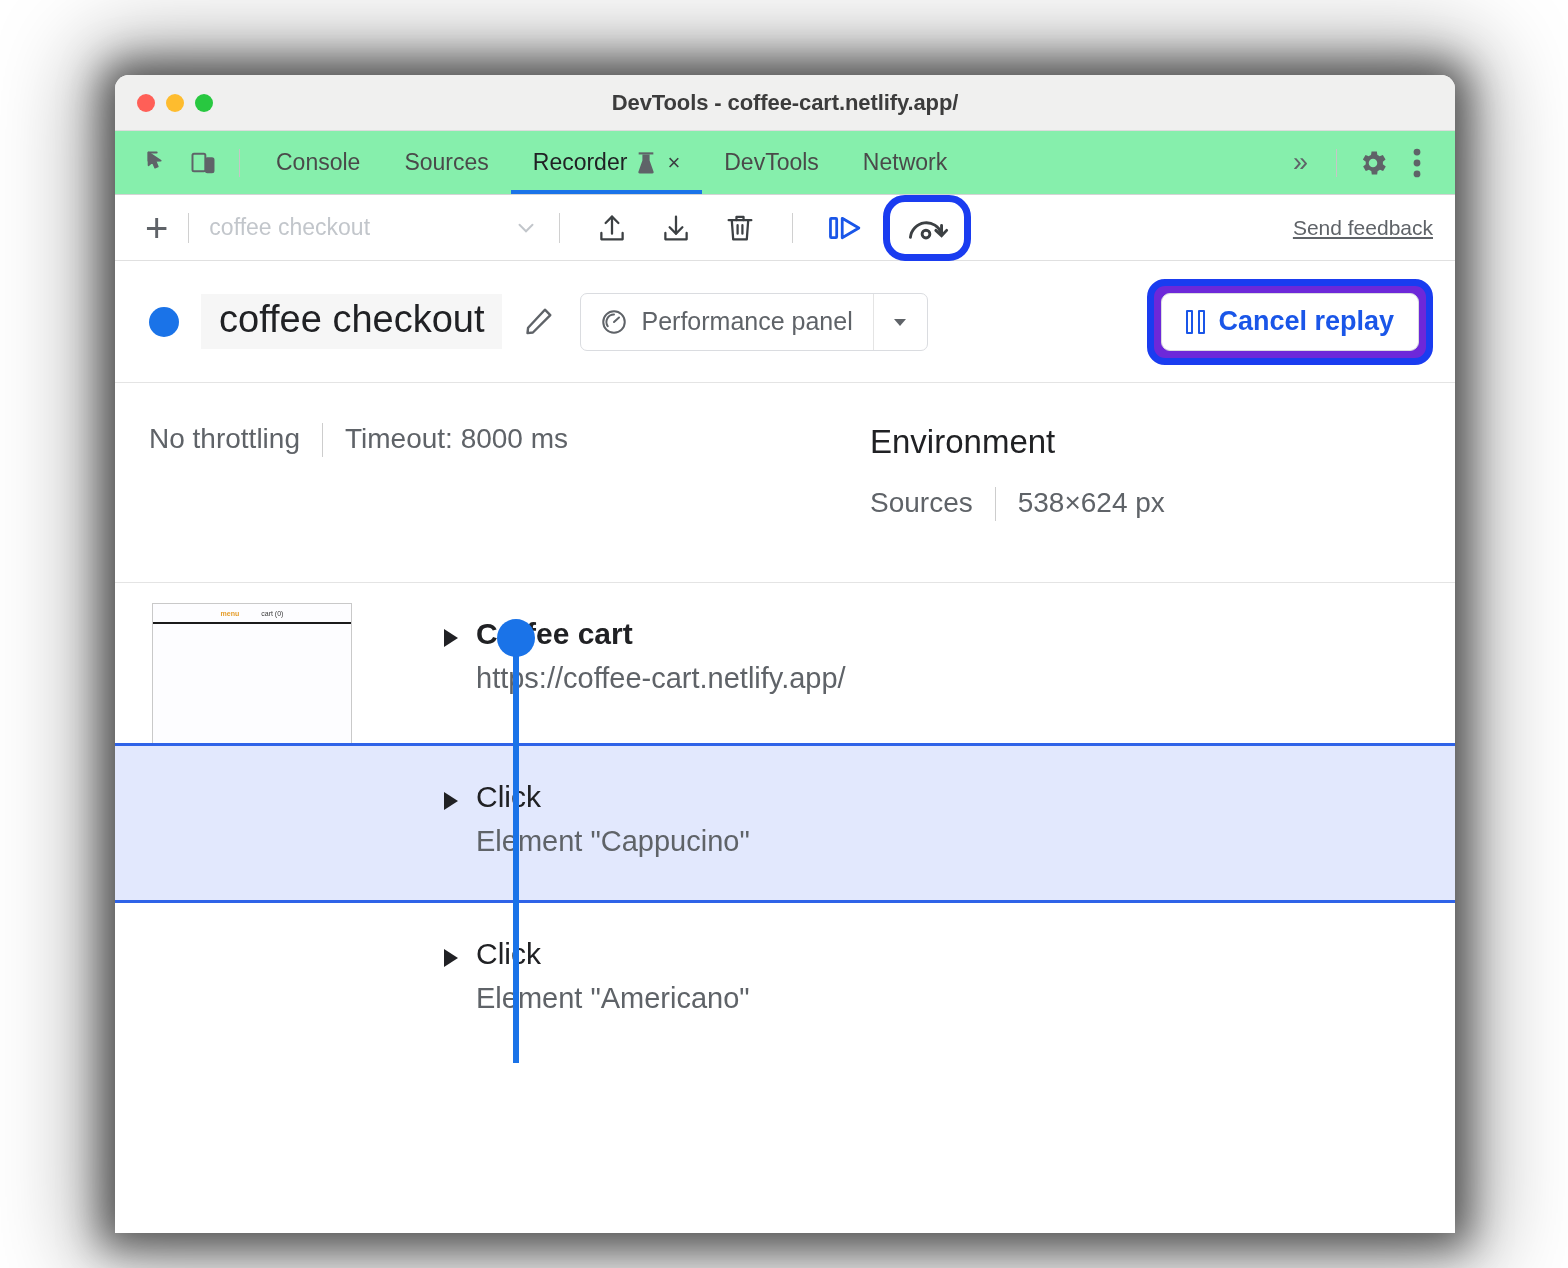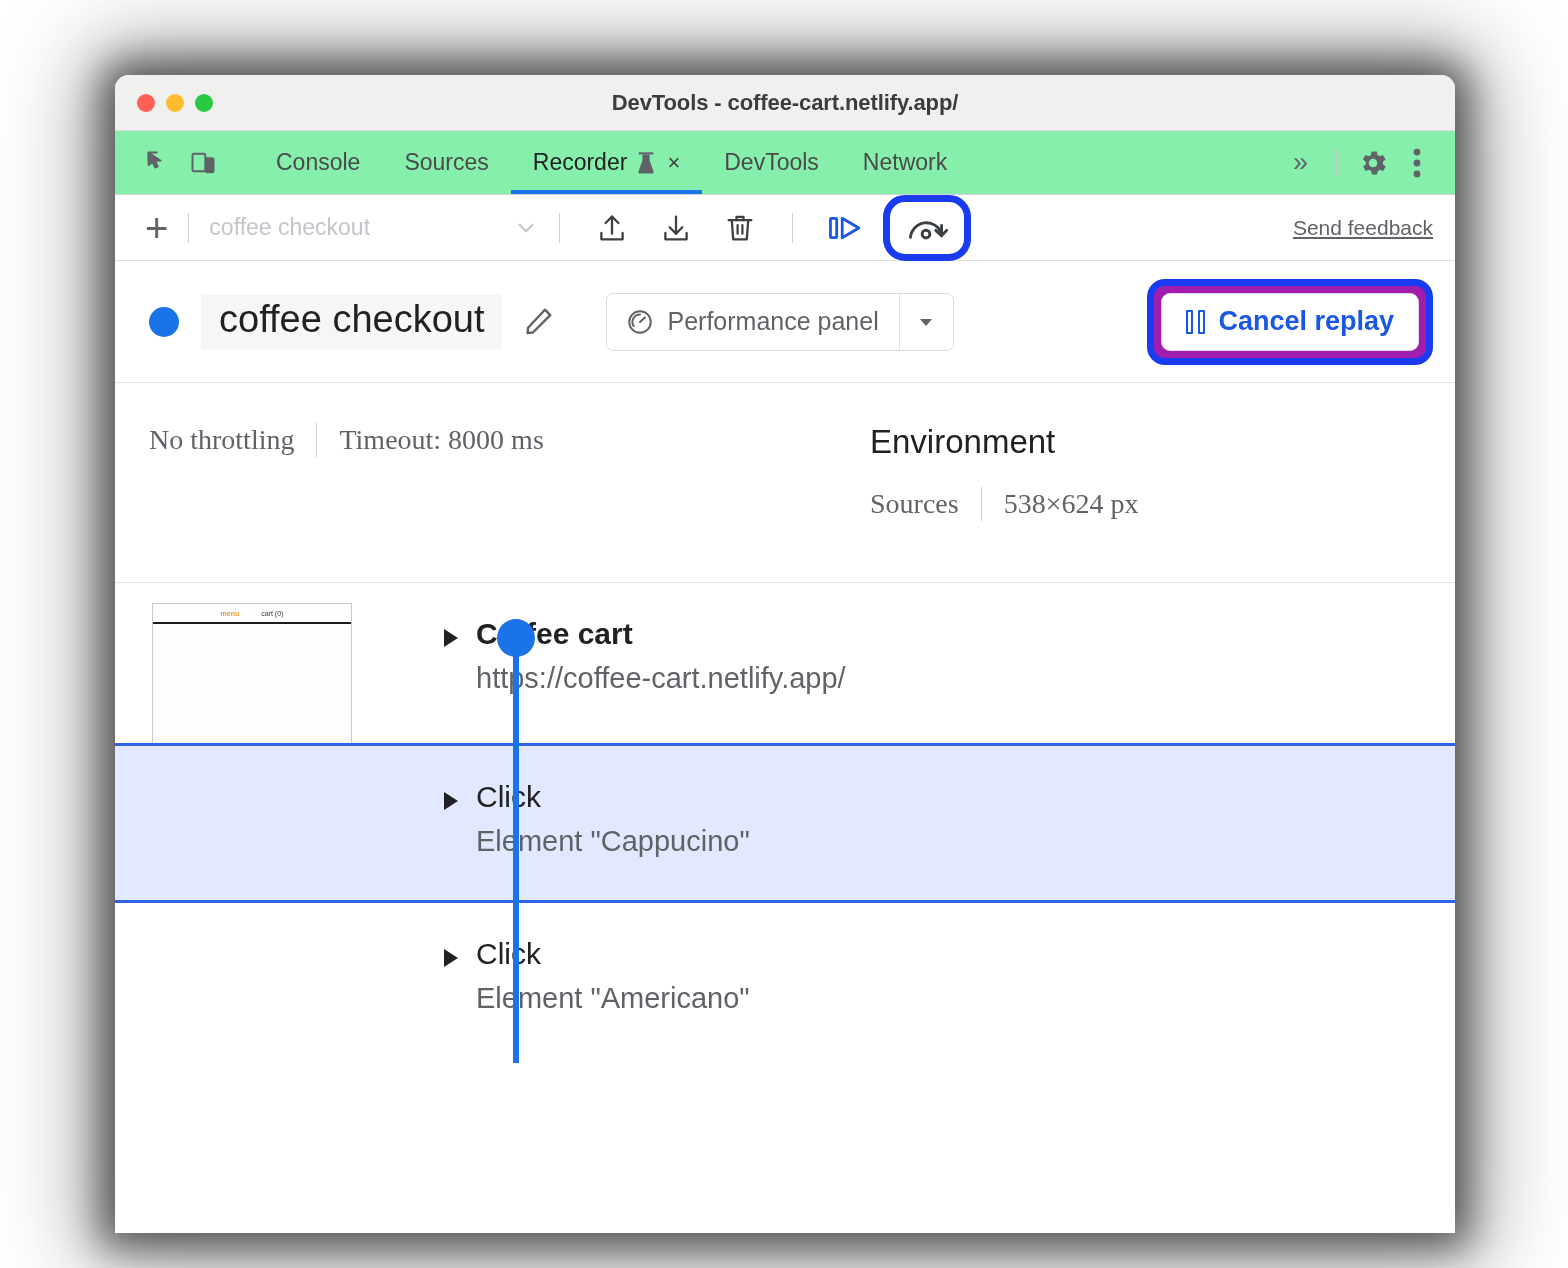--- a/index.html
+++ b/index.html
@@ -128,39 +128,39 @@
     background: #1a73e8; margin-right: 22px; flex: none;
   }
   #rec-name {
     font-size: 38px; color: #202124;
     background: #f6f6f6;
     padding: 4px 18px 8px 18px;
     white-space: nowrap;
   }
   #edit-pencil { margin-left: 18px; color: #5f6368; }
   #perf-select {
-    margin-left: 50px;
+    margin-left: 24px;
     height: 58px;
     border: 1px solid #dadce0; border-radius: 7px;
     display: flex; align-items: stretch;
     background: #fff;
   }
   #perf-select .val {
     display: flex; align-items: center; gap: 12px;
     padding: 0 20px 0 18px;
     font-size: 25px; color: #5f6368;
   }
   #perf-select .arrowbox {
     width: 54px; border-left: 1px solid #e4e4e4;
     display: flex; align-items: center; justify-content: center;
   }
   #hl-cancel {
     margin-left: auto;
     border: 7px solid #1a3cf0; border-radius: 18px;
-    padding: 7px; background: #a21caf;
+    padding: 7px; background: #6d28d9;
   }
   #cancel-replay {
     height: 58px;
     border: 1px solid #dadce0; border-radius: 9px;
     background: #fff;
     display: flex; align-items: center; gap: 13px;
     padding: 0 24px;
     font-size: 27px; font-weight: bold; color: #1a56e8;
     white-space: nowrap;
   }
@@ -176,21 +176,21 @@
     border-bottom: 1px solid #e4e4e4;
     display: flex;
     padding: 40px 34px 0 34px;
   }
   .set-col { width: 50%; }
   .set-col.right { padding-left: 85px; }
   .set-title {
     font-size: 33px; color: #202124; font-weight: 400;
     margin-bottom: 26px;
   }
-  .set-row { display: flex; align-items: center; font-size: 28px; color: #5f6368; font-family: Liberation Serif, serif; }
+  .set-row { display: flex; font-size: 28px; color: #5f6368; }
   .set-pipe { width: 1px; height: 34px; background: #cdcdcd; margin: 0 22px; }
 
   
   #steps { position: relative; background: #fff; }
   .step {
     position: relative;
     display: flex;
     min-height: 160px;
     background: #fff;
   }

